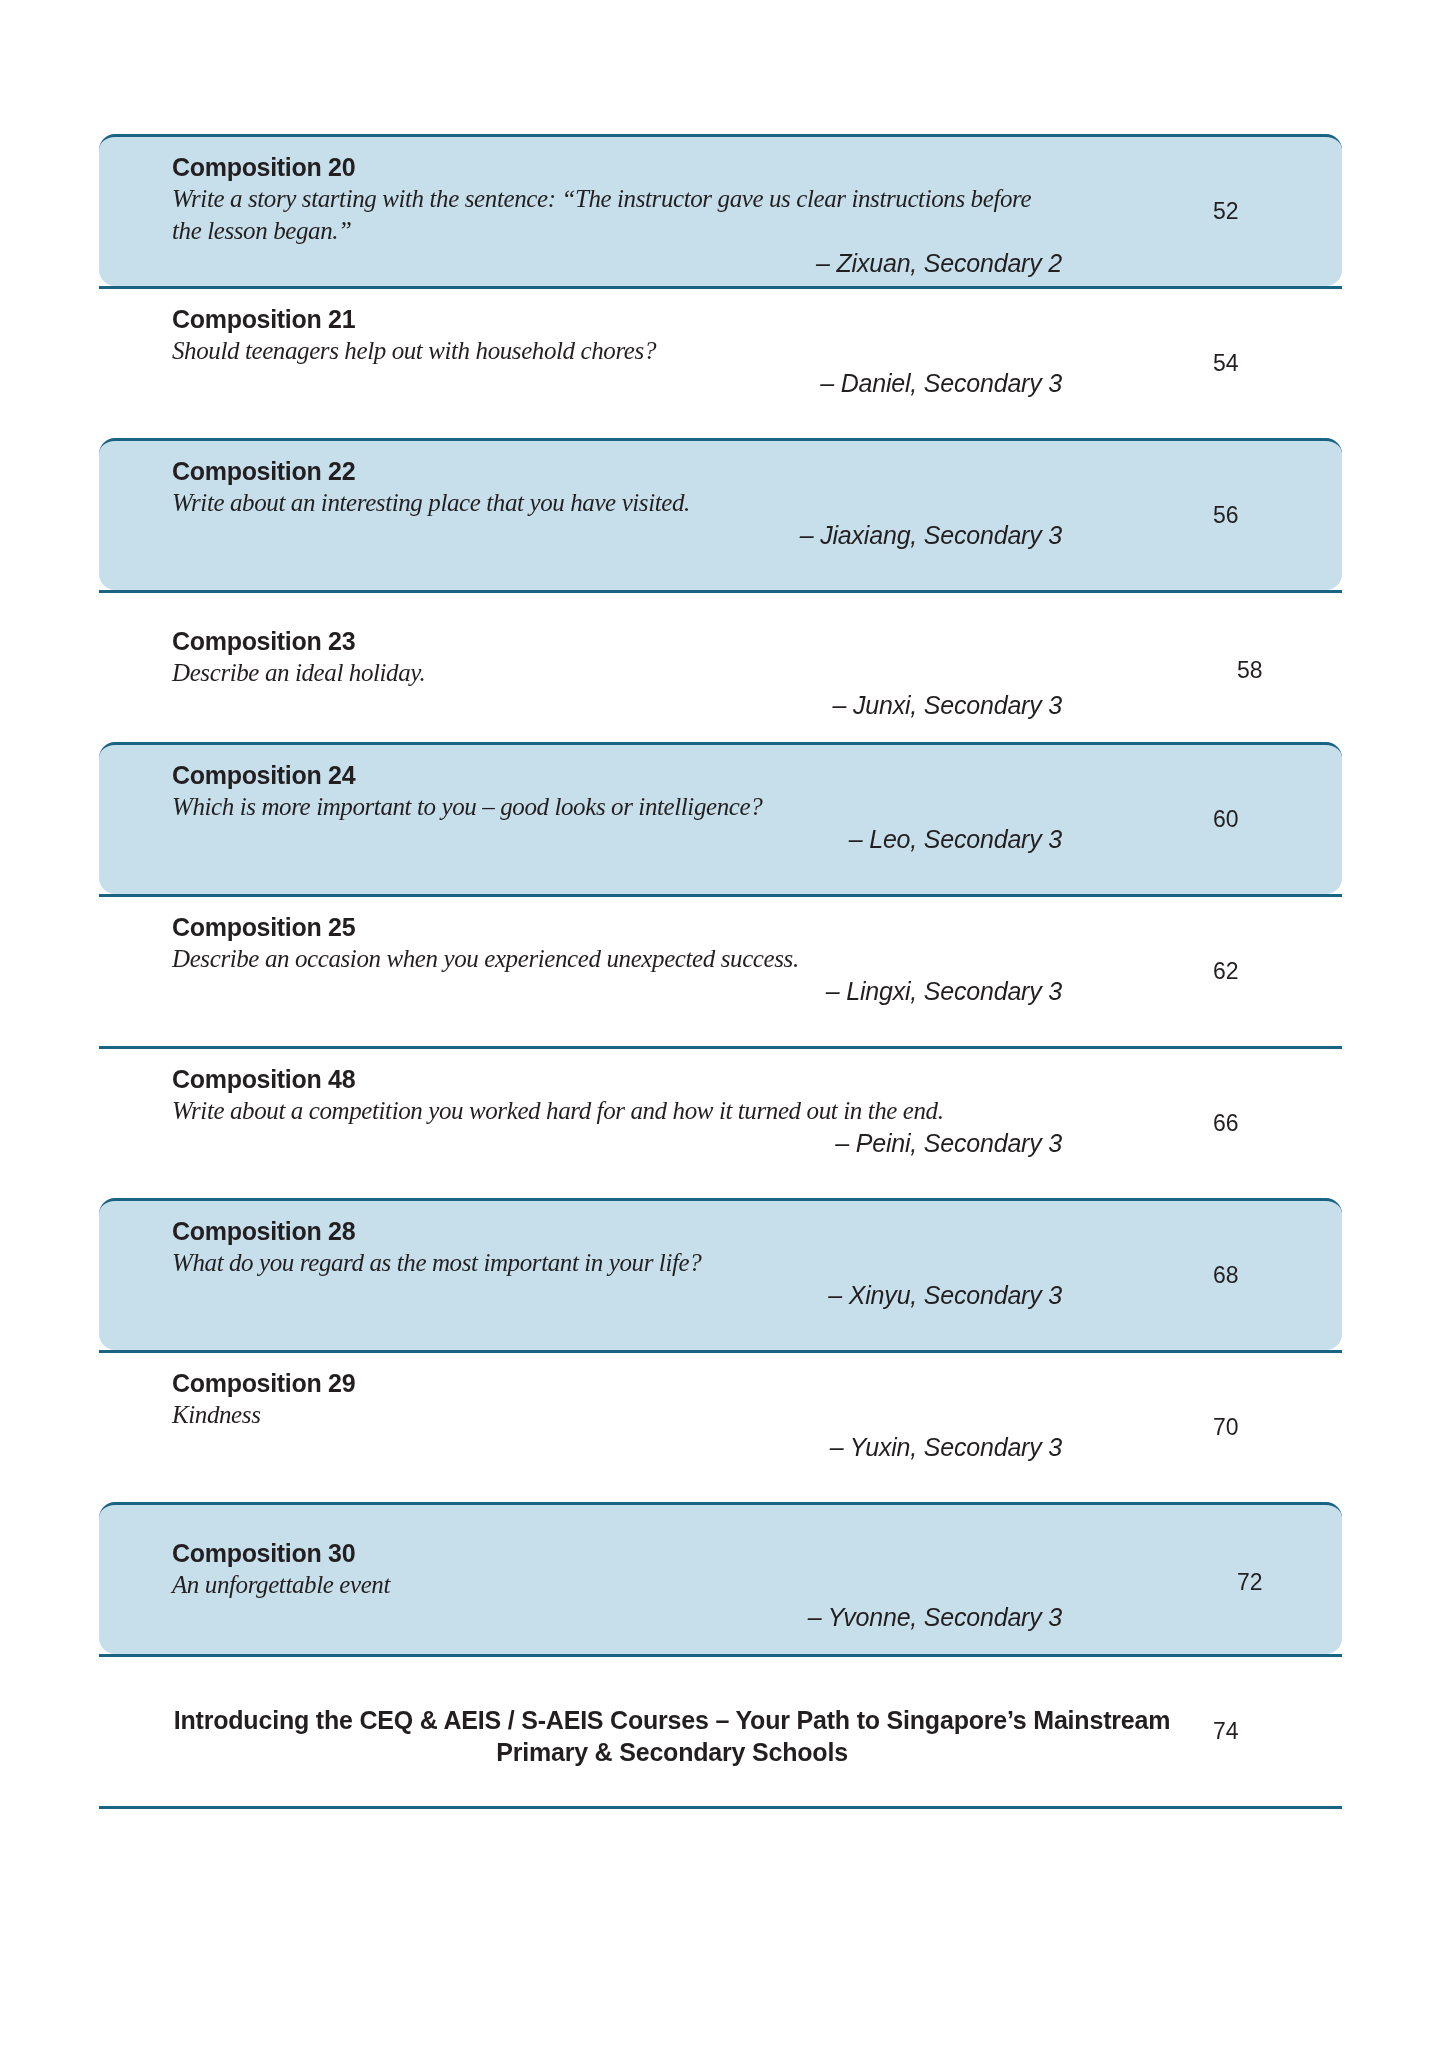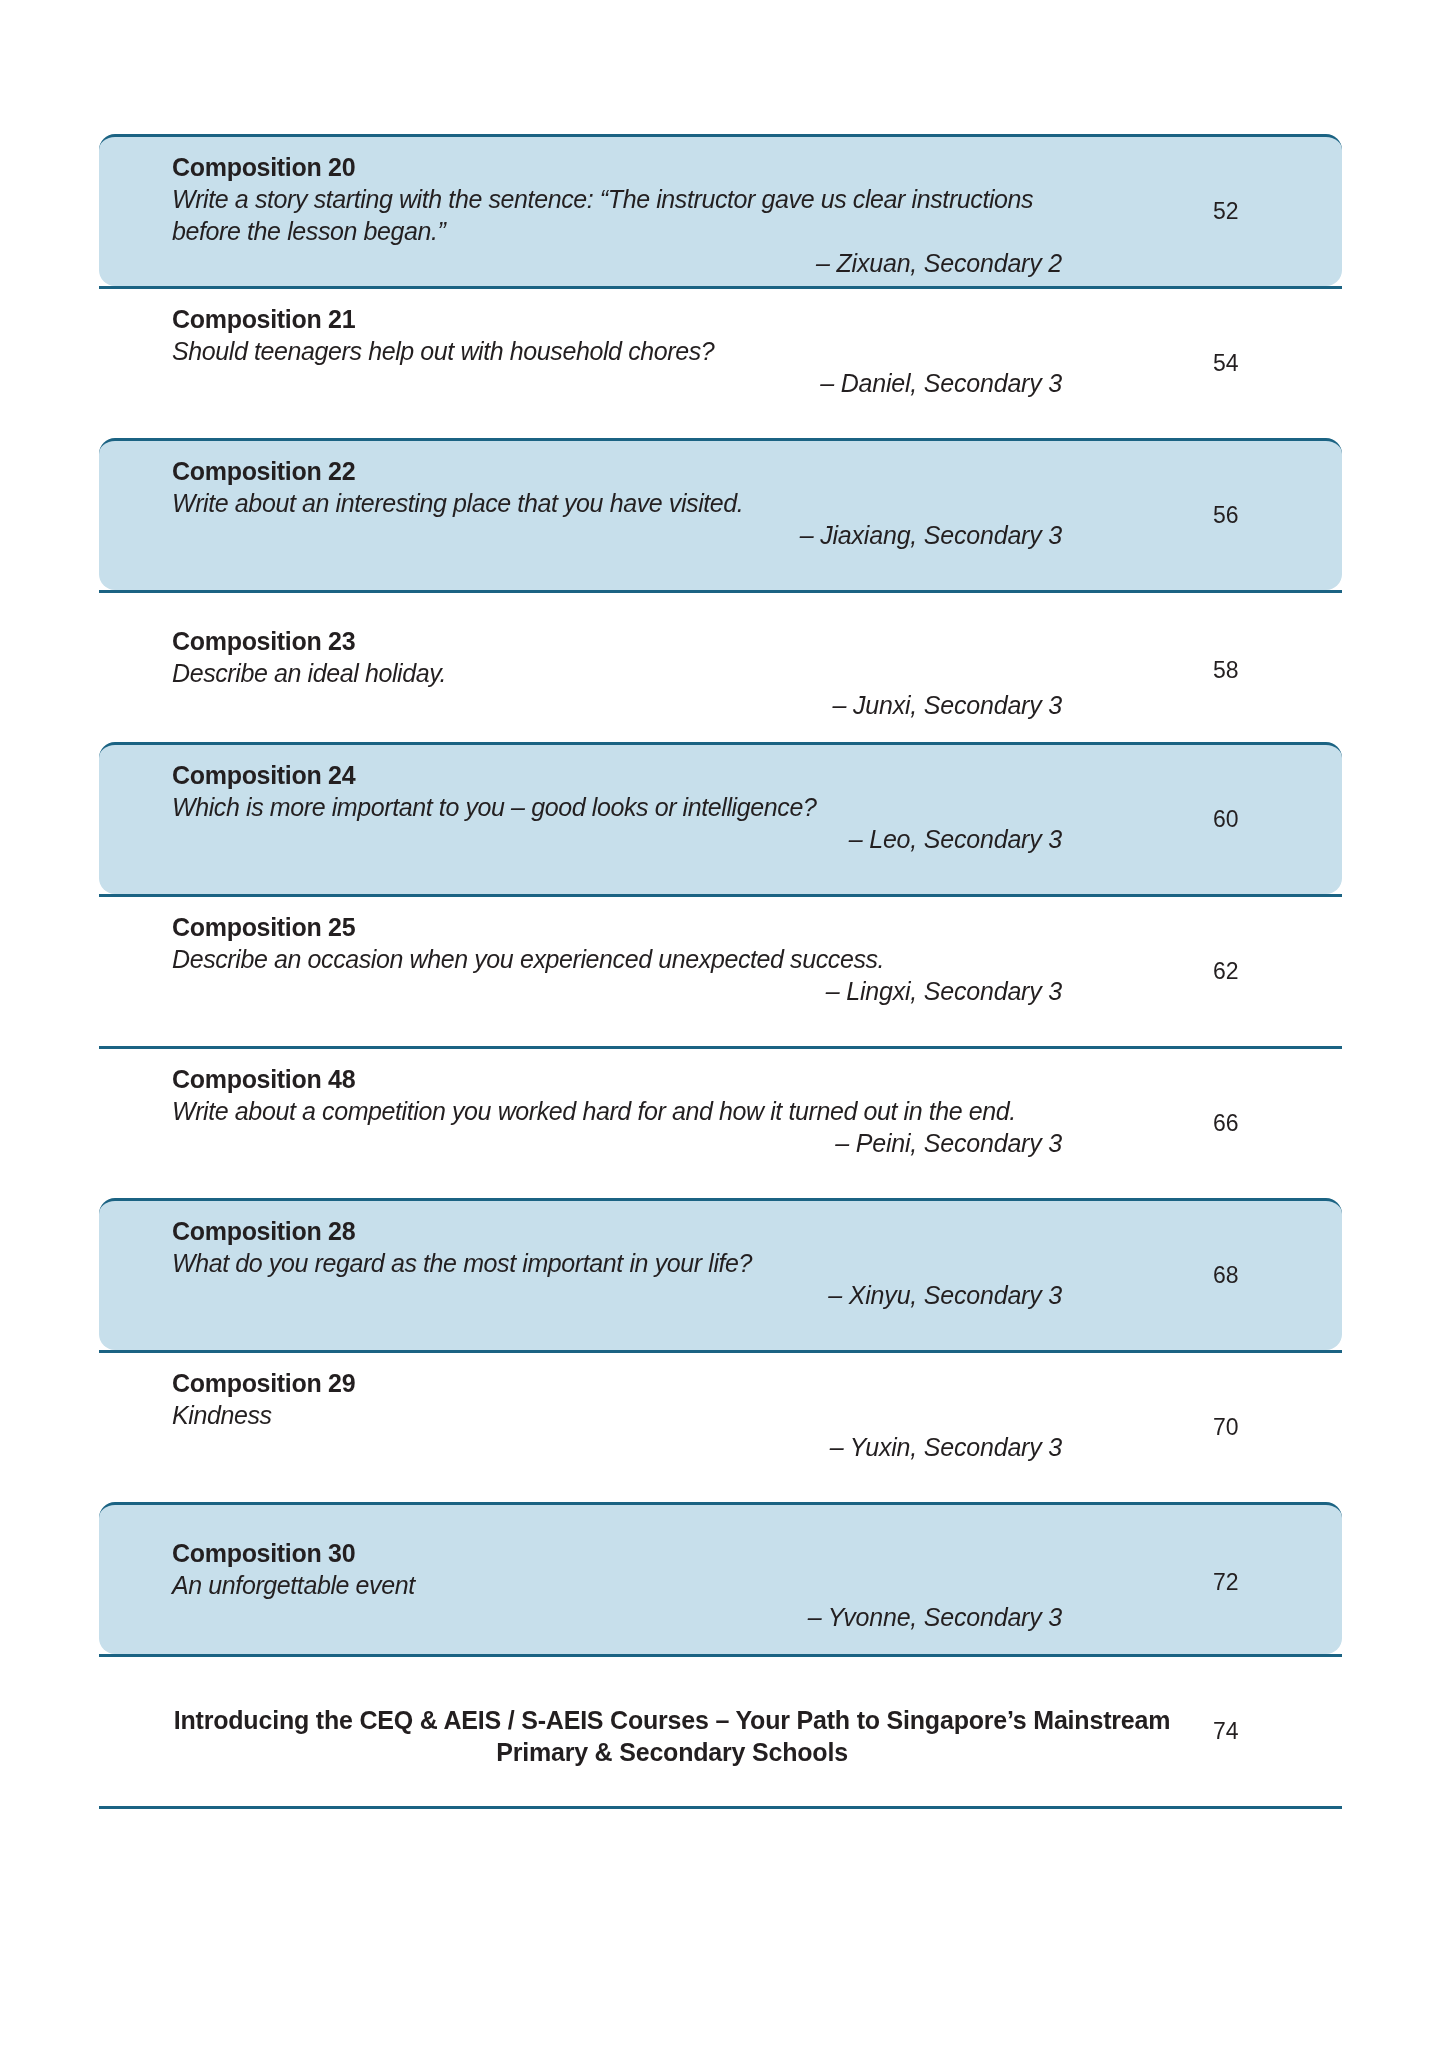--- a/index.html
+++ b/index.html
@@ -39,20 +39,21 @@
     }
     .row.extra-top .entry { top: 32px; }
     .row.intro .entry { top: 47px; width: 1000px; text-align: center; }
     .entry-title {
       font-weight: bold;
       letter-spacing: -0.3px;
     }
     .entry-prompt {
       font-style: italic;
       letter-spacing: -0.4px;
+      font-family: Liberation Serif, serif;
     }
     .entry-author {
       text-align: right;
       letter-spacing: -0.2px;
       font-style: italic;
     }
     .row.gap-before-author .entry-author { }
     .row.intro .entry-title {
       line-height: 32px;
       letter-spacing: -0.2px;
@@ -61,21 +62,21 @@
       position: absolute;
       left: 1114px;
       width: 60px;
       top: 0;
       height: 149px;
       display: flex;
       align-items: center;
       justify-content: flex-start;
       font-size: 23px;
     }
-    .row.extra-top .page-num { padding-top: 6px; box-sizing: border-box; }
+    .row.extra-top .page-num { padding-top: 6px; box-sizing: border-box; margin-left: 24px; }
   </style>
 </head>
 <body>
 
 <div class="toc">
 
   <div class="row shaded">
     <div class="entry">
       <div class="entry-title">Composition 20</div>
       <div class="entry-prompt">Write a story starting with the sentence: “The instructor gave us clear instructions before the lesson began.”</div>

